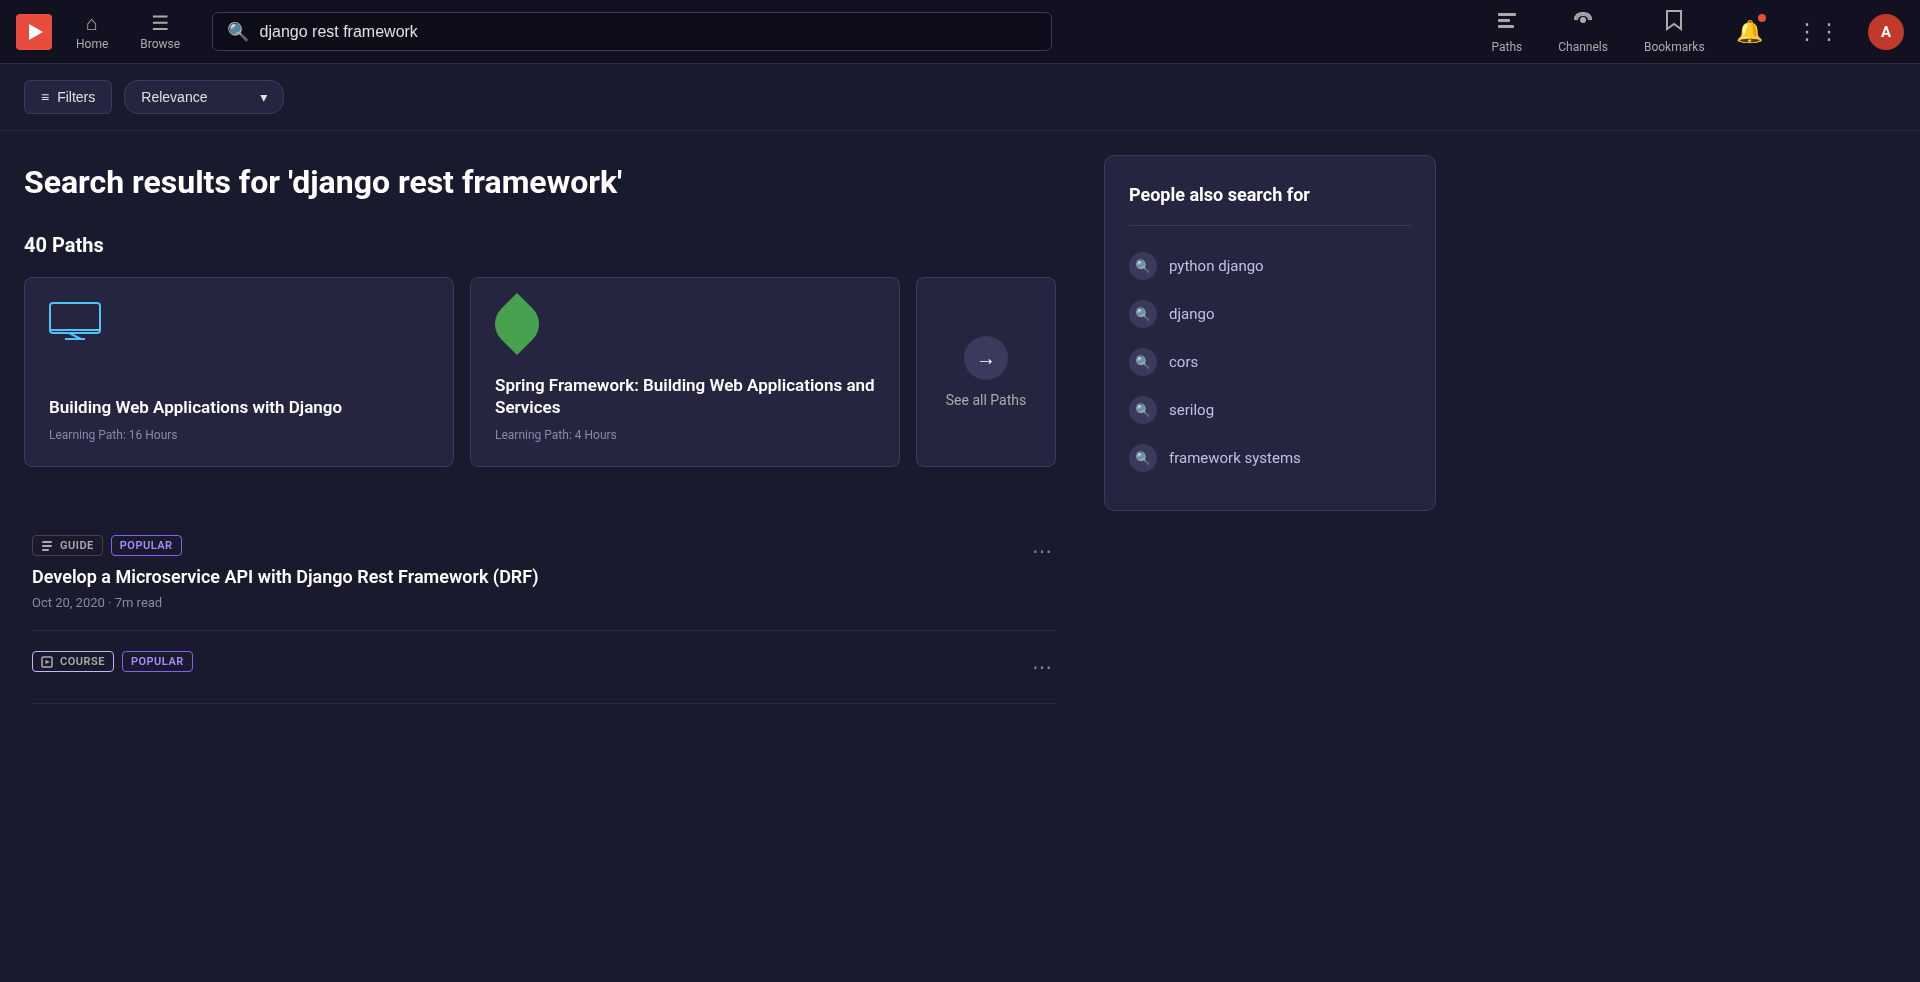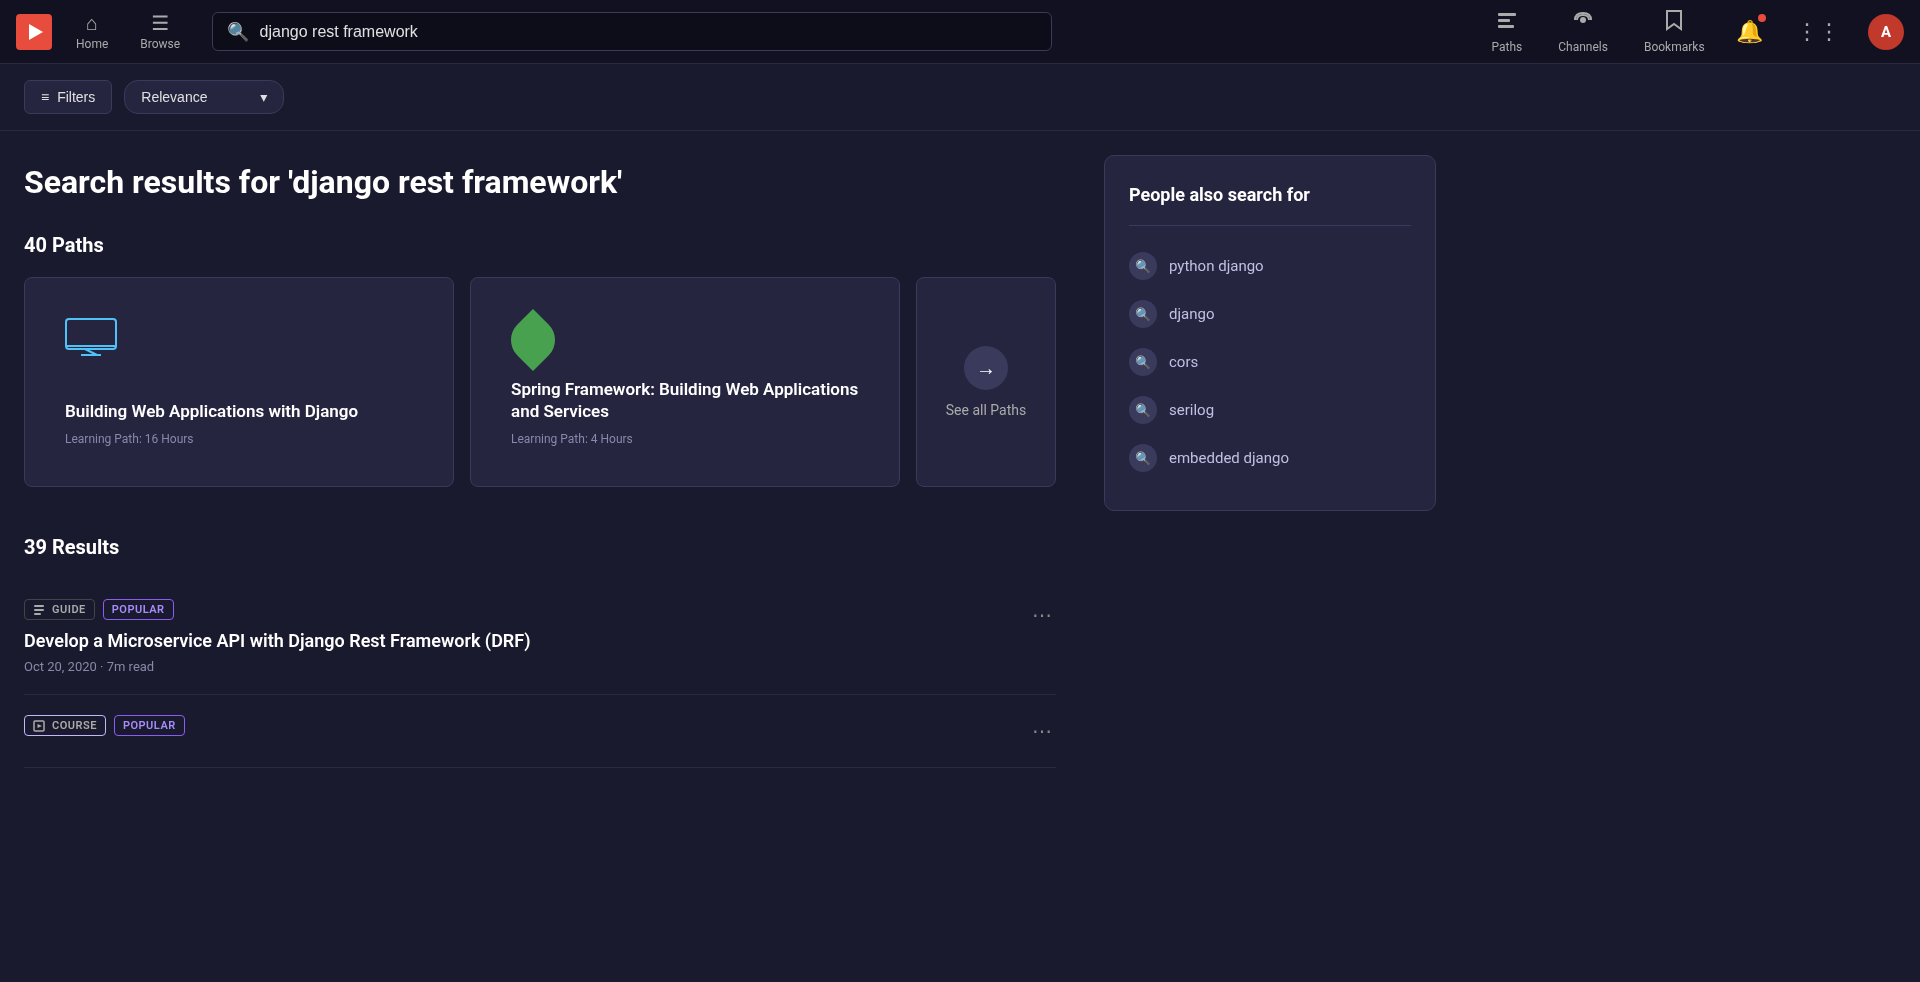--- a/index.html
+++ b/index.html
@@ -203,21 +203,21 @@
       margin-bottom: 20px;
     }
     .paths-grid {
       display: flex;
       gap: 16px;
       margin-bottom: 48px;
     }
     .path-card {
       background: #252540;
       border-radius: 8px;
-      padding: 40px;
+      padding: 24px;
       flex: 1;
       cursor: pointer;
       border: 1px solid #3a3a5c;
       min-height: 190px;
       display: flex;
       flex-direction: column;
       justify-content: space-between;
     }
     .path-card-title {
       font-size: 17px;
@@ -263,20 +263,21 @@
     
     .results-title {
       font-size: 20px;
       font-weight: 700;
       color: #fff;
       margin-bottom: 20px;
     }
     .result-item {
       padding: 20px 0;
       border-bottom: 1px solid #2a2a3e;
+      margin-left: 8px;
     }
     .result-tags {
       display: flex;
       align-items: center;
       gap: 8px;
       margin-bottom: 10px;
     }
     .tag {
       font-size: 11px;
       font-weight: 600;
@@ -477,21 +478,20 @@
 
         <div class="see-all-card">
           <div class="arrow-circle">→</div>
           <span class="see-all-text">See all Paths</span>
         </div>
 
       </div>
     </div>
 
     <div>
-      <h2 class="results-title">39 Results</h2>
 
       <div class="result-item">
         <div style="display:flex;align-items:flex-start;justify-content:space-between;">
           <div style="flex:1;">
             <div class="result-tags">
               <span class="tag tag-guide">
                 <svg width="12" height="12" viewBox="0 0 12 12" fill="none" style="margin-right:3px;">
                   <rect x="1" y="1" width="10" height="2" rx="1" fill="#aaa"></rect>
                   <rect x="1" y="5" width="10" height="2" rx="1" fill="#aaa"></rect>
                   <rect x="1" y="9" width="7" height="2" rx="1" fill="#aaa"></rect>
@@ -548,18 +548,18 @@
       <div class="sidebar-item">
         <div class="sidebar-search-icon">🔍</div>
         <span>cors</span>
       </div>
       <div class="sidebar-item">
         <div class="sidebar-search-icon">🔍</div>
         <span>serilog</span>
       </div>
       <div class="sidebar-item">
         <div class="sidebar-search-icon">🔍</div>
-        <span>embedded django</span>
+        <span>framework systems</span>
       </div>
     </div>
   </aside>
 
 </div>
 
 </body></html>

